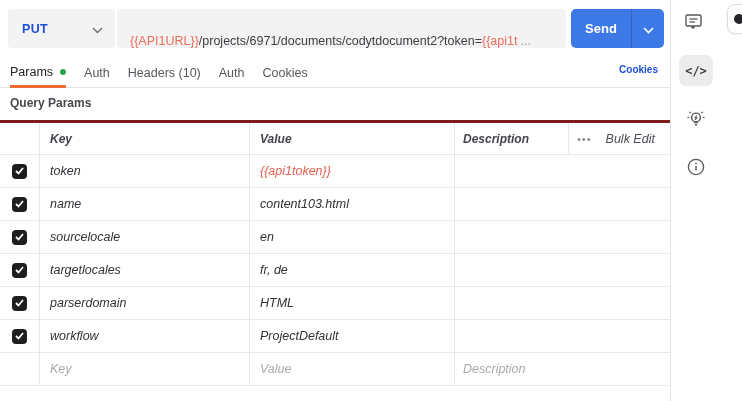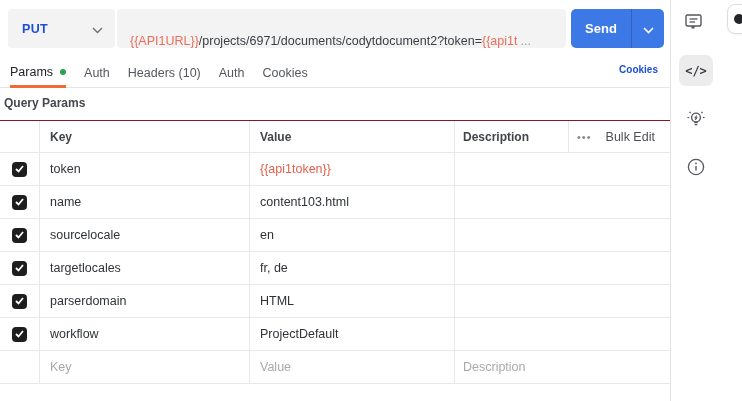--- a/index.html
+++ b/index.html
@@ -30,25 +30,25 @@
     display:flex; align-items:stretch; gap:18px; padding-left:10px;
     border-bottom:1px solid #e6e6e6; }
   .tab{ display:flex; align-items:center; font-size:12.5px; color:#54575d;
     cursor:pointer; white-space:nowrap; }
   .tab.active{ color:#212429; border-bottom:3px solid #ef6b35; margin-bottom:-1px; }
   .dot{ width:6px; height:6px; border-radius:50%; background:#2ca44d; margin-left:7px; }
   .cookies{ position:absolute; top:64px; right:84px; font-size:10px; font-weight:bold;
     color:#1d4ed8; cursor:pointer; }
 
   
-  .section-title{ position:absolute; left:4px; top:96px; font-size:12px;
+  .section-title{ position:absolute; left:10px; top:96px; font-size:12px;
     font-weight:bold; color:#45484d; }
 
   
-  .ptable{ position:absolute; left:0; top:120px; width:670px; border-top:1px solid #7f1d1d; }
+  .ptable{ position:absolute; left:0; top:120px; width:670px; border-top:3px solid #7f1d1d;font-style:italic; }
   .trow{ display:flex; height:33px; border-bottom:1px solid #e8e8e8; align-items:stretch;
     font-size:12.5px; color:#2f3337; background:#fff; }
   .trow.head{ height:32px; font-size:12px; font-weight:bold; color:#42454a; }
   .c-check{ width:40px; border-right:1px solid #e8e8e8; display:flex;
     align-items:center; justify-content:center; flex:none; }
   .c-key{ width:210px; border-right:1px solid #e8e8e8; display:flex;
     align-items:center; padding-left:10px; flex:none; }
   .c-val{ width:205px; border-right:1px solid #e8e8e8; display:flex;
     align-items:center; padding-left:10px; flex:none; }
   .c-desc{ flex:1; display:flex; align-items:center; padding-left:8px; }

